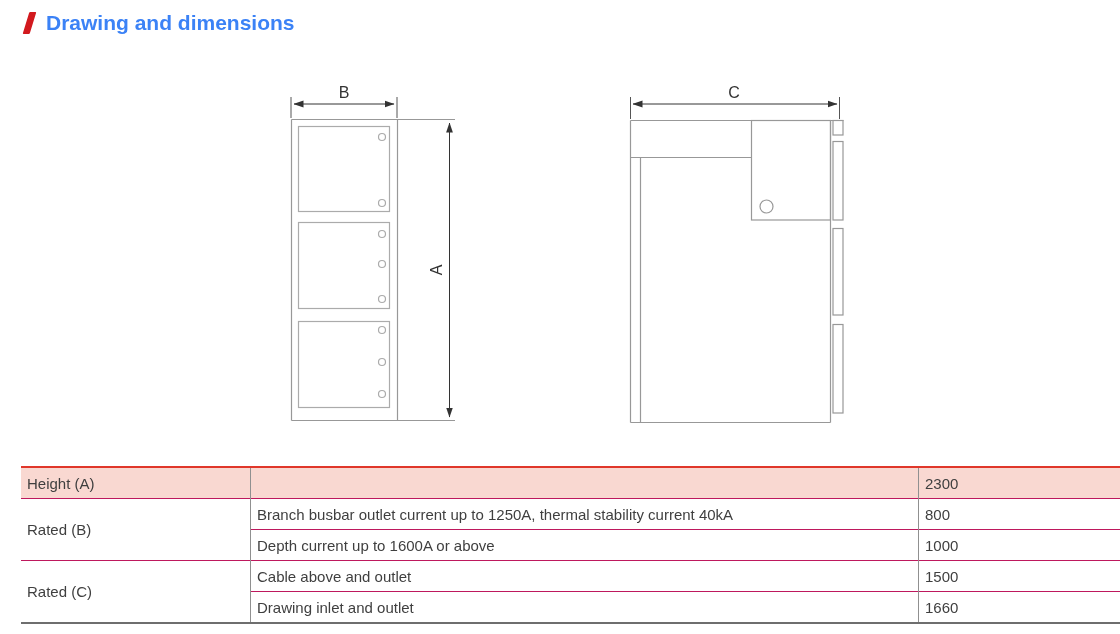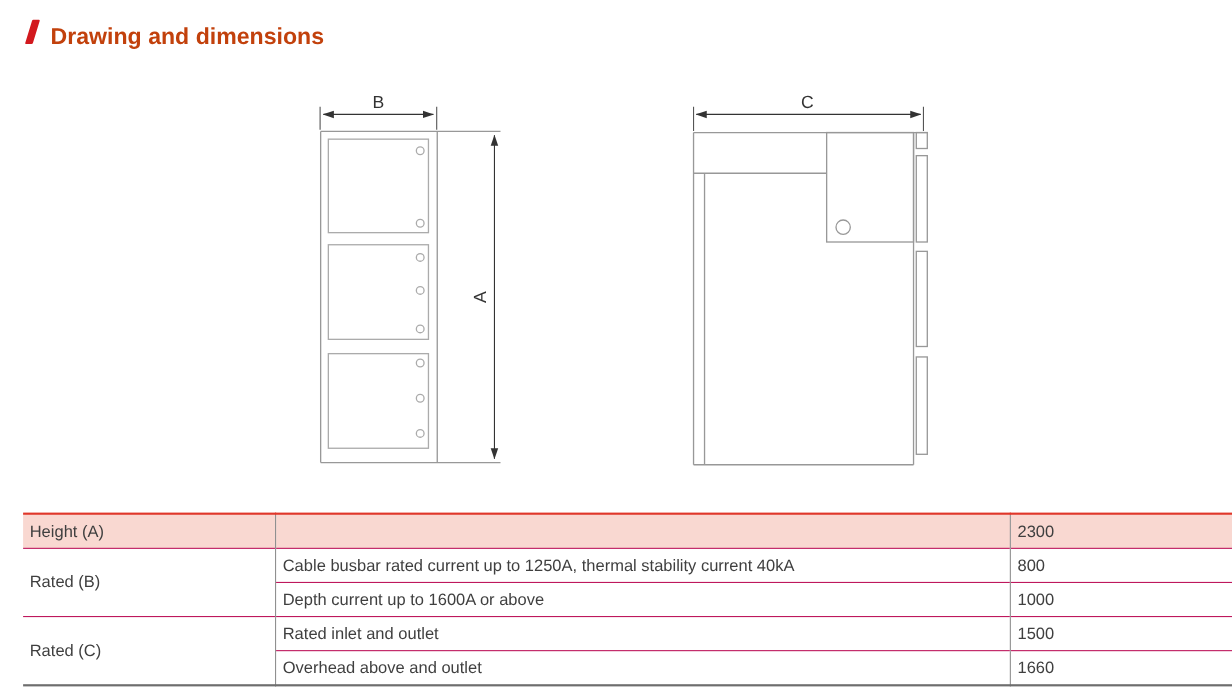--- a/index.html
+++ b/index.html
@@ -20,23 +20,22 @@
   .title-slash {
     width:7px; height:22px;
     background:#d2191e;
     transform:skewX(-17deg);
     margin-right:13px;
     border-radius:1px;
   }
   .section-title {
     font-size:21px;
     font-weight:bold;
-    color:#c2410c;
+    color:#3b82f6;
     letter-spacing:0px;
-    margin-top:11px;
   }
 
   
   #drawing-svg { position:absolute; left:0; top:0; }
   .dim-line   { stroke:#333333; stroke-width:1; fill:none; }
   .ext-line   { stroke:#555555; stroke-width:1; fill:none; }
   .body-line  { stroke:#989898; stroke-width:1.2; fill:none; }
   .panel-line { stroke:#ababab; stroke-width:1.2; fill:#ffffff; }
   .dim-label  { font-family:"Liberation Sans",sans-serif; font-size:16px; fill:#333333; }
 
@@ -136,30 +135,30 @@
 
 <table class="dim-table">
   <tbody>
     <tr class="highlight">
       <td class="col-label">Height (A)</td>
       <td class="col-desc"></td>
       <td class="col-value">2300</td>
     </tr>
     <tr>
       <td class="col-label" rowspan="2">Rated (B)</td>
-      <td class="col-desc">Cable busbar rated current up to 1250A, thermal stability current 40kA</td>
+      <td class="col-desc">Branch busbar outlet current up to 1250A, thermal stability current 40kA</td>
       <td class="col-value">800</td>
     </tr>
     <tr>
       <td class="col-desc">Depth current up to 1600A or above</td>
       <td class="col-value">1000</td>
     </tr>
     <tr>
       <td class="col-label" rowspan="2">Rated (C)</td>
-      <td class="col-desc">Rated inlet and outlet</td>
+      <td class="col-desc">Cable above and outlet</td>
       <td class="col-value">1500</td>
     </tr>
     <tr>
-      <td class="col-desc">Overhead above and outlet</td>
+      <td class="col-desc">Drawing inlet and outlet</td>
       <td class="col-value">1660</td>
     </tr>
   </tbody>
 </table>
 
 </body></html>

